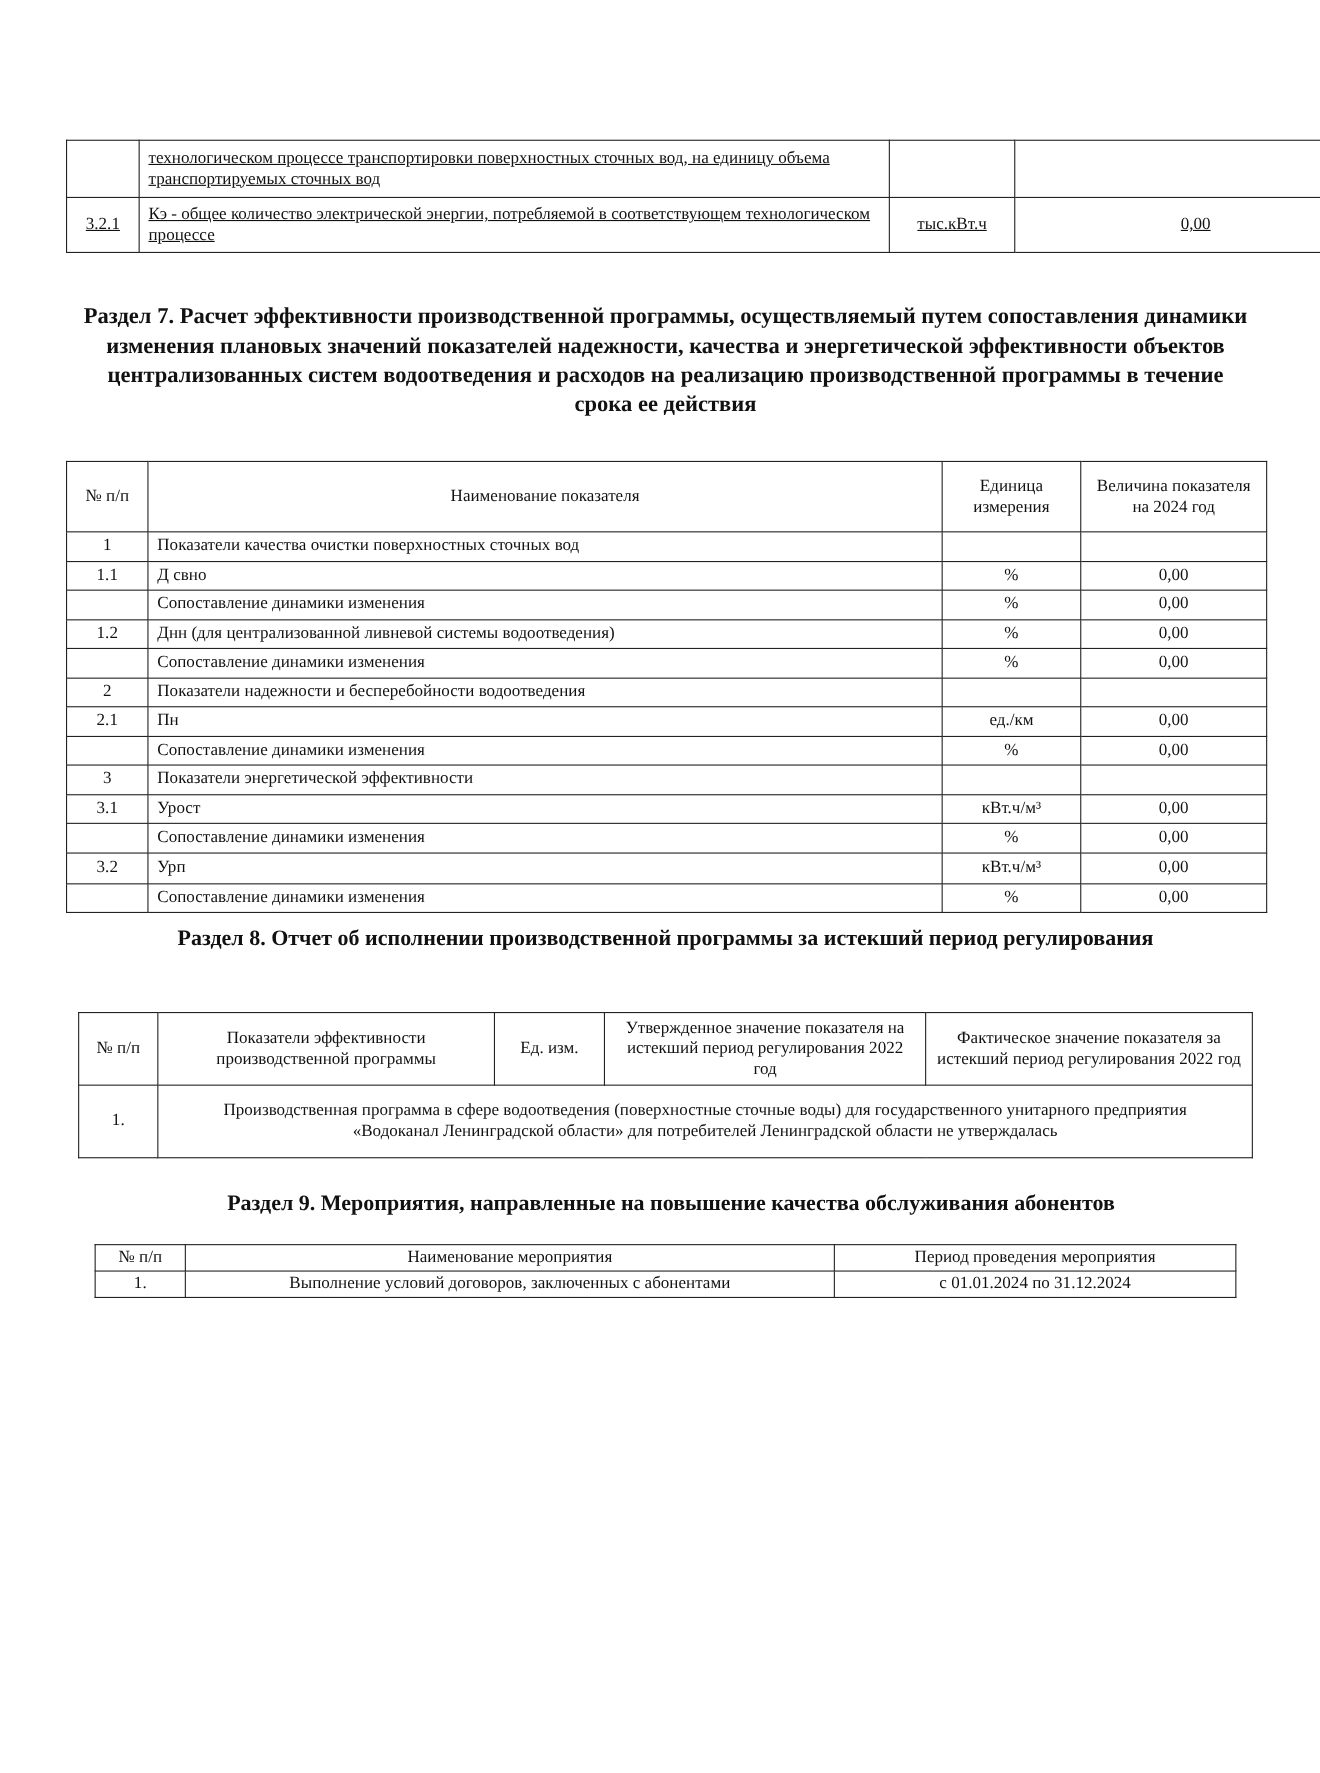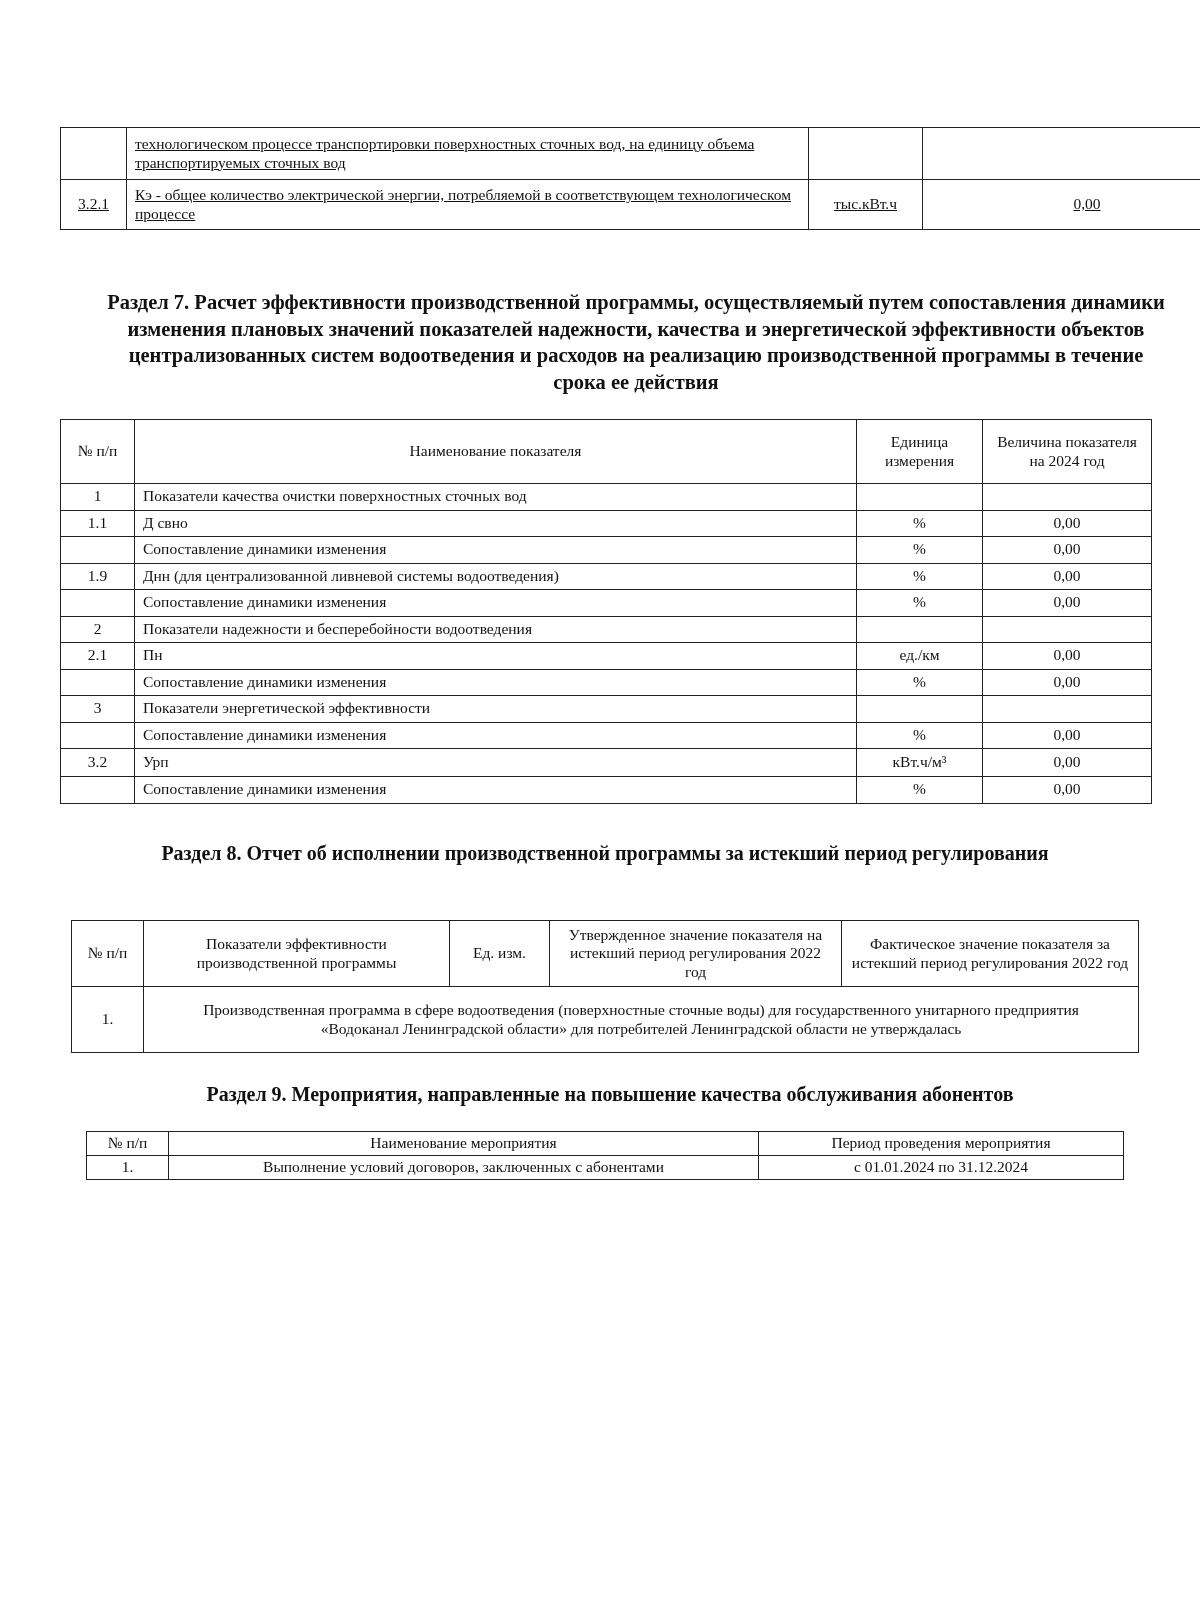--- a/index.html
+++ b/index.html
@@ -28,21 +28,21 @@
   </tr>
   <tr style="height:50px">
     <td class="c">3.2.1</td>
     <td>Кэ - общее количество электрической энергии, потребляемой в соответствующем технологическом процессе</td>
     <td class="c">тыс.кВт.ч</td>
     <td class="c">0,00</td>
   </tr>
 </tbody>
   </table>
 
-<div class="h" style="left:70px; top:289px; width:1070px;margin-left:31px;">Раздел 7.  Расчет эффективности производственной программы, осуществляемый путем сопоставления динамики изменения плановых значений показателей надежности, качества и энергетической эффективности объектов централизованных систем водоотведения и расходов на реализацию производственной программы в течение срока ее действия</div>
+<div class="h" style="left:70px; top:275px; width:1070px;">Раздел 7.  Расчет эффективности производственной программы, осуществляемый путем сопоставления динамики изменения плановых значений показателей надежности, качества и энергетической эффективности объектов централизованных систем водоотведения и расходов на реализацию производственной программы в течение срока ее действия</div>
 
 <table style="left:60px; top:419px; width:1092px;">
   <colgroup>
       <col style="width:74px">
       <col style="width:722px">
       <col style="width:126px">
       <col>
     </colgroup>
   <tbody>
       <tr style="height:64px">
@@ -65,21 +65,21 @@
         <td class="c">%</td>
         <td class="c">0,00</td>
       </tr>
       <tr style="height: 26.5px;">
         <td class="c"></td>
         <td>Сопоставление динамики изменения</td>
         <td class="c">%</td>
         <td class="c">0,00</td>
       </tr>
       <tr style="height: 26.5px;">
-        <td class="c">1.9</td>
+        <td class="c">1.2</td>
         <td>Днн (для централизованной ливневой системы водоотведения)</td>
         <td class="c">%</td>
         <td class="c">0,00</td>
       </tr>
       <tr style="height: 26.5px;">
         <td class="c"></td>
         <td>Сопоставление динамики изменения</td>
         <td class="c">%</td>
         <td class="c">0,00</td>
       </tr>
@@ -99,20 +99,26 @@
         <td class="c"></td>
         <td>Сопоставление динамики изменения</td>
         <td class="c">%</td>
         <td class="c">0,00</td>
       </tr>
       <tr style="height: 26.5px;">
         <td class="c">3</td>
         <td>Показатели энергетической эффективности</td>
         <td class="c"></td>
         <td class="c"></td>
+      </tr>
+      <tr style="height: 26.5px;">
+        <td class="c">3.1</td>
+        <td>Урост</td>
+        <td class="c">кВт.ч/м³</td>
+        <td class="c">0,00</td>
       </tr>
       <tr style="height: 26.5px;">
         <td class="c"></td>
         <td>Сопоставление динамики изменения</td>
         <td class="c">%</td>
         <td class="c">0,00</td>
       </tr>
       <tr style="height: 28px;">
         <td class="c">3.2</td>
         <td>Урп</td>

